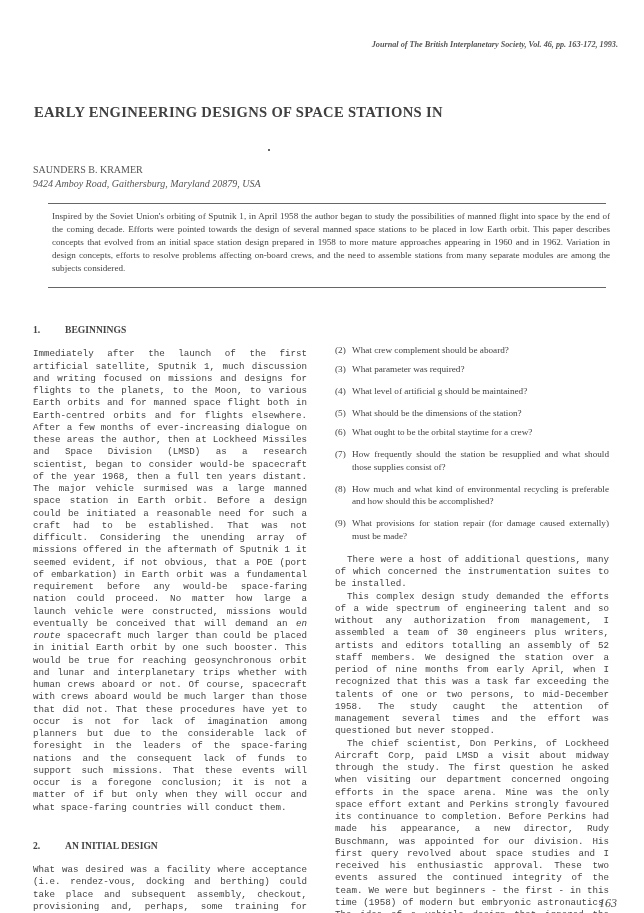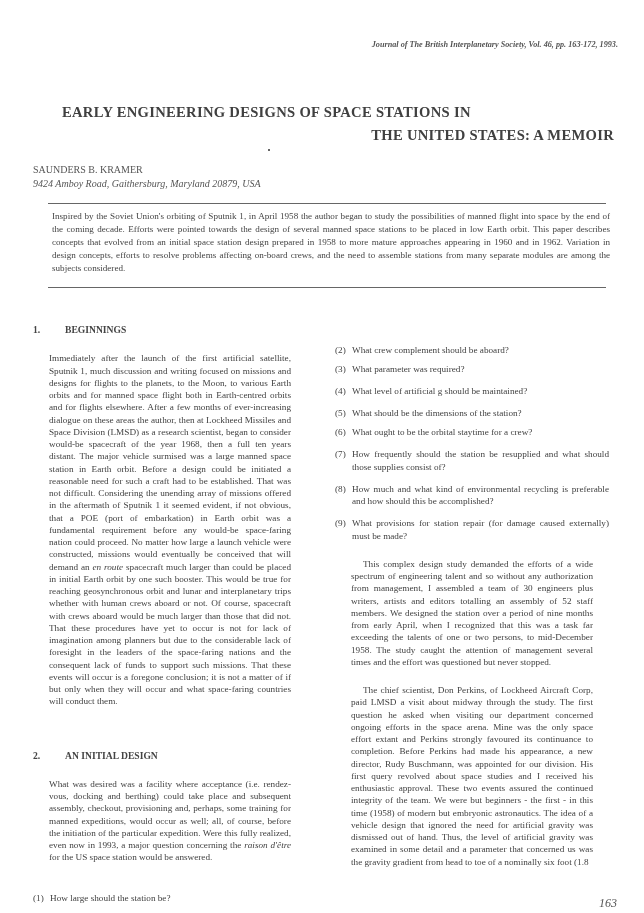--- a/index.html
+++ b/index.html
@@ -10,21 +10,21 @@
   }
   .journal-ref {
     position: absolute; top: 40px; right: 26px;
     font-size: 8.2px; font-style: italic; color: #555;
     font-weight: bold;
   }
   .title {
     position: absolute; left: 34px; top: 104px; width: 580px;
     font-size: 14.6px; font-weight: bold; color: #404040; letter-spacing: 0.3px;
   }
-  .title .l1 { display: block; margin-left: 28px; }
+  .title .l1 { display: block; }
   .title .l2 { display: block; text-align: right; margin-top: 6px; padding-right: 0px; }
   .dot { position: absolute; left: 268px; top: 149px; width: 2px; height: 2px; background: #666; }
   .author {
     position: absolute; left: 33px; top: 163px;
     font-size: 10px; color: #555; line-height: 14px;
   }
   .author .addr { font-style: italic; display: block; }
   .rule { position: absolute; left: 48px; width: 558px; height: 0; border-top: 1px solid #666; }
   .rule.top { top: 203px; }
   .rule.bottom { top: 287px; }
@@ -35,21 +35,21 @@
   .col {
     position: absolute; width: 274px;
     font-size: 9.2px; line-height: 12.25px; text-align: justify; color: #424242;
   }
   .col.left { left: 33px; top: 318px; }
   .col.right { left: 335px; top: 344px; }
   .sec-head {
     font-weight: bold; font-size: 9.6px; color: #444; margin: 6px 0 12px 0;
   }
   .sec-head .num { display: inline-block; width: 32px; }
-  p { margin: 16px; }
+  p { margin: 0; font-family: Liberation Mono, monospace; }
   p.indent { text-indent: 12px; }
   .gap-sec { height: 20px; }
   .q { display: flex; margin: 0 0 8px 0; }
   .q .qn { flex: 0 0 17px; }
   .q .qt { flex: 1; }
   .q.single { margin-bottom: 6.5px; }
   .q.tall { margin-bottom: 10px; }
   .q.last { margin-bottom: 12px; }
   .page-num {
     position: absolute; right: 27px; top: 896px;
@@ -57,21 +57,20 @@
   }
   em { font-style: italic; }
 </style>
 </head>
 <body>
 
 <div class="journal-ref">Journal of The British Interplanetary Society, Vol. 46, pp. 163-172, 1993.</div>
 
 <div class="title">
   <span class="l1">EARLY ENGINEERING DESIGNS OF SPACE STATIONS IN</span>
-  <span class="l2">THE UNITED STATES: A MEMOIR</span>
 </div>
 <div class="dot"></div>
 
 <div class="author">
   <span>SAUNDERS B. KRAMER</span>
   <span class="addr">9424 Amboy Road, Gaithersburg, Maryland 20879, USA</span>
 </div>
 
 <div class="rule top"></div>
 <div class="abstract">Inspired by the Soviet Union's orbiting of Sputnik 1, in April 1958 the author began to study the possibilities of manned flight into space by the end of the coming decade. Efforts were pointed towards the design of several manned space stations to be placed in low Earth orbit. This paper describes concepts that evolved from an initial space station design prepared in 1958 to more mature approaches appearing in 1960 and in 1962. Variation in design concepts, efforts to resolve problems affecting on-board crews, and the need to assemble stations from many separate modules are among the subjects considered.</div>
@@ -121,17 +120,18 @@
     <span class="qt">How frequently should the station be resupplied and what should those supplies consist of?</span>
   </div>
   <div class="q tall">
     <span class="qn">(8)</span>
     <span class="qt">How much and what kind of environmental recycling is preferable and how should this be accomplished?</span>
   </div>
   <div class="q last">
     <span class="qn">(9)</span>
     <span class="qt">What provisions for station repair (for damage caused externally) must be made?</span>
   </div>
+  <p class="indent">There were a host of additional questions, many of which concerned the instrumentation suites to be installed.</p>
   <p class="indent">This complex design study demanded the efforts of a wide spectrum of engineering talent and so without any authorization from management, I assembled a team of 30 engineers plus writers, artists and editors totalling an assembly of 52 staff members. We designed the station over a period of nine months from early April, when I recognized that this was a task far exceeding the talents of one or two persons, to mid-December 1958. The study caught the attention of management several times and the effort was questioned but never stopped.</p>
   <p class="indent">The chief scientist, Don Perkins, of Lockheed Aircraft Corp, paid LMSD a visit about midway through the study. The first question he asked when visiting our department concerned ongoing efforts in the space arena. Mine was the only space effort extant and Perkins strongly favoured its continuance to completion. Before Perkins had made his appearance, a new director, Rudy Buschmann, was appointed for our division. His first query revolved about space studies and I received his enthusiastic approval. These two events assured the continued integrity of the team. We were but beginners - the first - in this time (1958) of modern but embryonic astronautics. The idea of a vehicle design that ignored the need for artificial gravity was dismissed out of hand. Thus, the level of artificial gravity was examined in some detail and a parameter that concerned us was the gravity gradient from head to toe of a nominally six foot (1.8</p>
 </div>
 
 <div class="page-num">163</div>
 
 </body></html>

